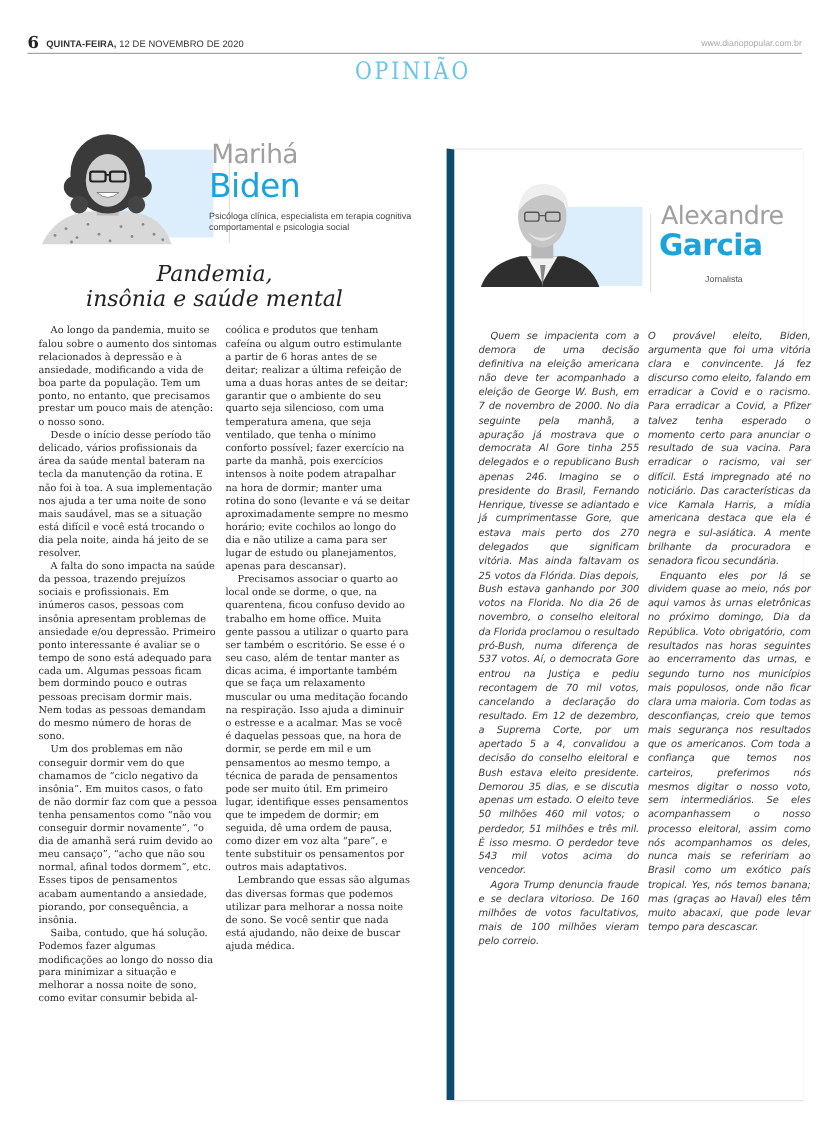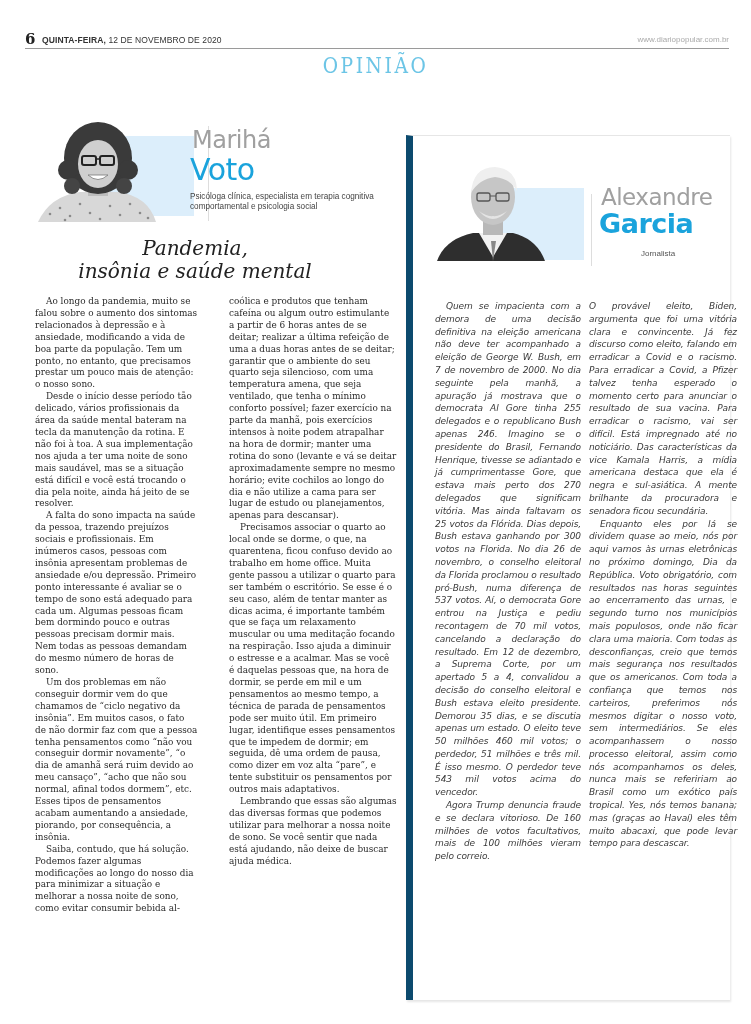--- a/index.html
+++ b/index.html
@@ -27,21 +27,21 @@
   .author-left .last-name { left: 160px; top: 34px; font-size: 30px; }
   .author-left .bio { position: absolute; left: 160px; top: 74px; width: 185px; font-family: "Liberation Sans", sans-serif; font-size: 8.2px; line-height: 10px; color: #444; }
 
   .headline-left { position: absolute; left: 60px; top: 237px; width: 270px; text-align: center; font-family: "DejaVu Serif", serif; font-style: italic; font-size: 20px; line-height: 23px; color: #222; font-weight: normal; }
 
   
   .col { position: absolute; font-family: "DejaVu Serif", serif; font-size: 8.9px; line-height: 11.9px; color: #2a2a2a; text-align: left; }
   .col p { text-indent: 11px; }
   .col p.no-indent { text-indent: 0; }
   .col-l1 { left: 35px; top: 296px; width: 163px; }
-  .col-l2 { left: 205px; top: 296px; width: 168px; margin-left: 24px; }
+  .col-l2 { left: 205px; top: 296px; width: 168px; }
 
   
   .box { position: absolute; left: 406px; top: 135px; width: 324px; height: 865px; border-left: 7px solid #0c4a6e; border-top: 1px solid #e6e6e6; box-shadow: 1px 2px 2px rgba(0,0,0,0.10); background: #fff; }
   .author-right .photo-bg { left: 83px; top: 52px; width: 88px; height: 72px; }
   .author-right .divider-v { left: 178px; top: 58px; height: 72px; }
   .author-right .first-name { left: 188px; top: 48px; font-size: 23px; color: #a0a0a0; font-weight: normal; }
   .author-right .last-name { left: 186px; top: 72px; font-size: 27px; font-weight: bold; }
   .author-right .role { position: absolute; left: 188px; top: 113px; font-family: "Liberation Sans", sans-serif; font-size: 8px; color: #555; margin-left: 40px; }
   .headline-right { position: absolute; left: 0; width: 324px; top: 147px; text-align: center; font-family: "DejaVu Sans", sans-serif; font-style: italic; font-size: 9.5px; letter-spacing: 0.6px; color: #333; }
   .rcol { position: absolute; font-family: "DejaVu Sans", sans-serif; font-style: italic; font-size: 9px; line-height: 12.8px; color: #3a3a3a; text-align: justify; letter-spacing: -0.1px; }
@@ -90,21 +90,21 @@
     <ellipse cx="68" cy="46" rx="20" ry="24" fill="#cfcfcf"></ellipse>
 
     <rect x="52" y="38" width="14" height="9" rx="2" fill="none" stroke="#222" stroke-width="2"></rect>
     <rect x="70" y="38" width="14" height="9" rx="2" fill="none" stroke="#222" stroke-width="2"></rect>
     <line x1="66" y1="41" x2="70" y2="41" stroke="#222" stroke-width="1.5"></line>
 
     <path d="M58 57 Q68 66 78 57 Z" fill="#fff" stroke="#777" stroke-width="0.8"></path>
   </svg>
   <div class="divider-v"></div>
   <div class="first-name">Marihá</div>
-  <div class="last-name">Voto</div>
+  <div class="last-name">Biden</div>
   <div class="bio">Psicóloga clínica, especialista em terapia cognitiva comportamental e psicologia social</div>
 </div>
 
 <h2 class="headline-left">
   <span>Pandemia,</span><br>
   <span>insônia e saúde mental</span>
 </h2>
 
 <div class="col col-l1">
   <p>Ao longo da pandemia, muito se falou sobre o aumento dos sintomas relacionados à depressão e à ansiedade, modificando a vida de boa parte da população. Tem um ponto, no entanto, que precisamos prestar um pouco mais de atenção: o nosso sono.</p>

